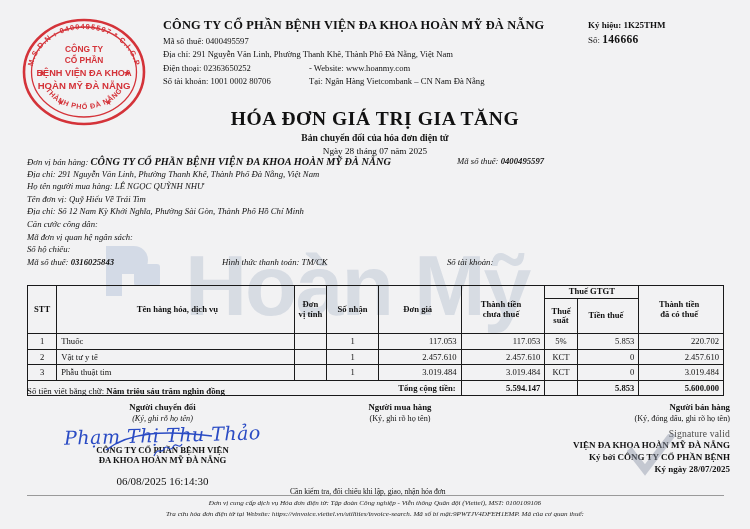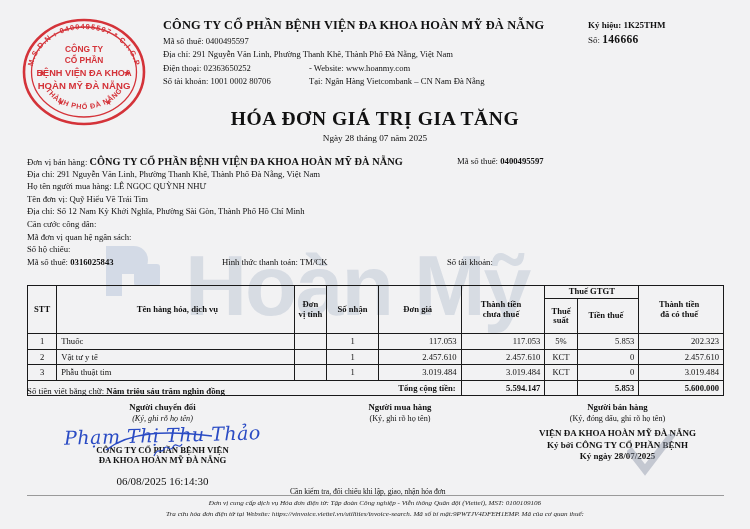--- a/index.html
+++ b/index.html
@@ -90,21 +90,21 @@
   .title-wrap { position: absolute; left: 0; top: 108px; width: 750px; text-align: center; z-index: 3; }
   .title-main {
     font-size: 19.5px;
     font-weight: 700;
     letter-spacing: .6px;
   }
   .title-sub { font-size: 9.6px; font-weight: 700; margin-top: 2px; }
   .title-date { font-size: 9.2px; margin-top: 3px; }
   
   .parties { position: absolute; left: 27px; top: 156px; width: 700px; z-index: 3; font-size: 8.7px; }
-  .prow { position: relative; height: 12.6px; white-space: nowrap; }
+  .prow { position: relative; height: 12.6px; white-space: nowrap; font-style: italic; }
   .prow .val-b { font-weight: 700; }
   .prow .seller-name { font-weight: 700; font-size: 10.3px; letter-spacing: .05px; }
   .col2 { position: absolute; left: 430px; top: 0; }
   .col2b { position: absolute; left: 195px; top: 0; }
   .col3b { position: absolute; left: 420px; top: 0; }
   
   table.inv {
     position: absolute;
     left: 27px;
     top: 285px;
@@ -146,21 +146,21 @@
     font-size: 8.8px;
     z-index: 3;
   }
   .words b { font-weight: 700; }
   
   .sig { position: absolute; top: 402px; z-index: 3; text-align: center; font-size: 8.8px; }
   .sig-title { font-weight: 700; }
   .sig-note { font-size: 8.2px; font-style: italic; margin-top: 2px; }
   .sig-left { left: 60px; width: 205px; text-align: center; }
   .sig-mid  { left: 300px; width: 200px; }
-  .sig-right{ left: 505px; width: 225px; }
+  .sig-right{ left: 505px; width: 225px; text-align: right; }
   .sig-right .sig-note { font-style: normal; }
   .handwriting {
     font-family: "DejaVu Serif", serif;
     font-style: italic;
     font-size: 19px;
     color: #2a4bc4;
     margin-top: 1px;
     letter-spacing: .5px;
     transform: rotate(-1.6deg);
     white-space: nowrap;
@@ -259,20 +259,21 @@
       <span>1K25THM</span>
     </div>
     <div class="r2">
       <span>Số:</span>
       <b>146666</b>
     </div>
   </div>
 
   <div class="title-wrap">
     <div class="title-main">HÓA ĐƠN GIÁ TRỊ GIA TĂNG</div>
+    <div class="title-sub">Bản chuyển đổi của hóa đơn điện tử</div>
     <div class="title-date">Ngày 28 tháng 07 năm 2025</div>
   </div>
 
   <div class="parties">
     <div class="prow">
       <span>Đơn vị bán hàng:</span>
       <span class="seller-name">CÔNG TY CỔ PHẦN BỆNH VIỆN ĐA KHOA HOÀN MỸ ĐÀ NẴNG</span>
       <span class="col2">
         <span>Mã số thuế:</span>
         <span class="val-b">0400495597</span>
@@ -352,21 +353,21 @@
     <tbody>
       <tr>
         <td class="c-stt">1</td>
         <td class="c-name">Thuốc</td>
         <td class="c-unit"></td>
         <td class="c-qty">1</td>
         <td class="c-price">117.053</td>
         <td class="c-amt">117.053</td>
         <td class="c-rate">5%</td>
         <td class="c-tax">5.853</td>
-        <td class="c-total">202.323</td>
+        <td class="c-total">220.702</td>
       </tr>
       <tr>
         <td class="c-stt">2</td>
         <td class="c-name">Vật tư y tế</td>
         <td class="c-unit"></td>
         <td class="c-qty">1</td>
         <td class="c-price">2.457.610</td>
         <td class="c-amt">2.457.610</td>
         <td class="c-rate">KCT</td>
         <td class="c-tax">0</td>
@@ -418,20 +419,21 @@
     <div class="sig-note" style="font-style:normal">(Ký, ghi rõ họ tên)</div>
   </div>
 
   <div class="sig sig-right">
     <div class="sig-title">Người bán hàng</div>
     <div class="sig-note">(Ký, đóng dấu, ghi rõ họ tên)</div>
     <div class="digisig">
       <svg class="check-mark" viewBox="0 0 48 44">
         <path d="M4 18 L18 36 L44 2" fill="none" stroke="#8e96a8" stroke-width="7" stroke-linecap="square"></path>
       </svg>
+      <div class="dsv">Signature valid</div>
       <div class="dsl">VIỆN ĐA KHOA HOÀN MỸ ĐÀ NẴNG</div>
       <div class="dsl">Ký bởi CÔNG TY CỔ PHẦN BỆNH</div>
       <div class="dsl">Ký ngày 28/07/2025</div>
     </div>
   </div>
 
   <div class="foot-check">Cần kiểm tra, đối chiếu khi lập, giao, nhận hóa đơn</div>
   <hr class="sep">
   <div class="footer">
     <div>Đơn vị cung cấp dịch vụ Hóa đơn điện tử: Tập đoàn Công nghiệp - Viễn thông Quân đội (Viettel), MST: 0100109106</div>

